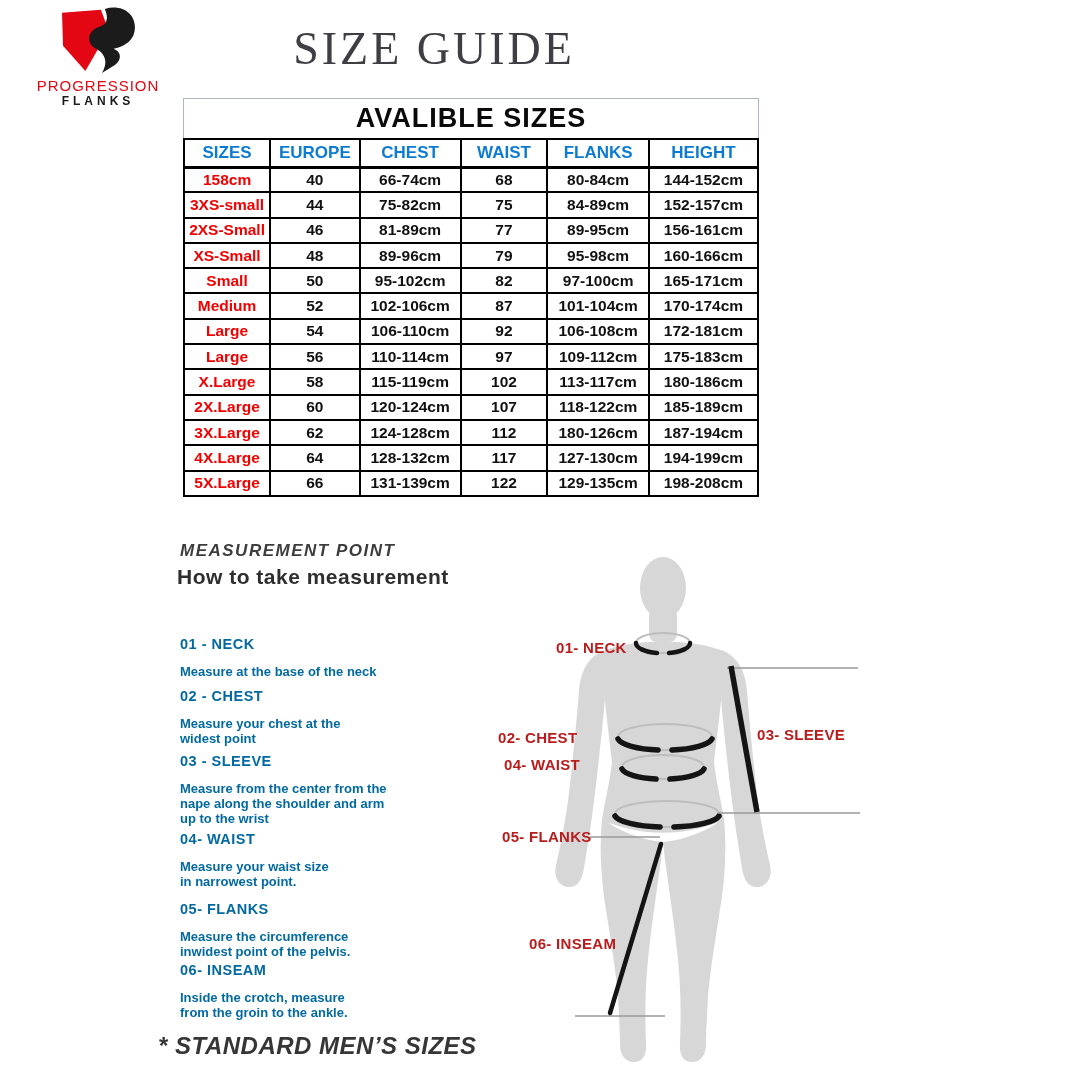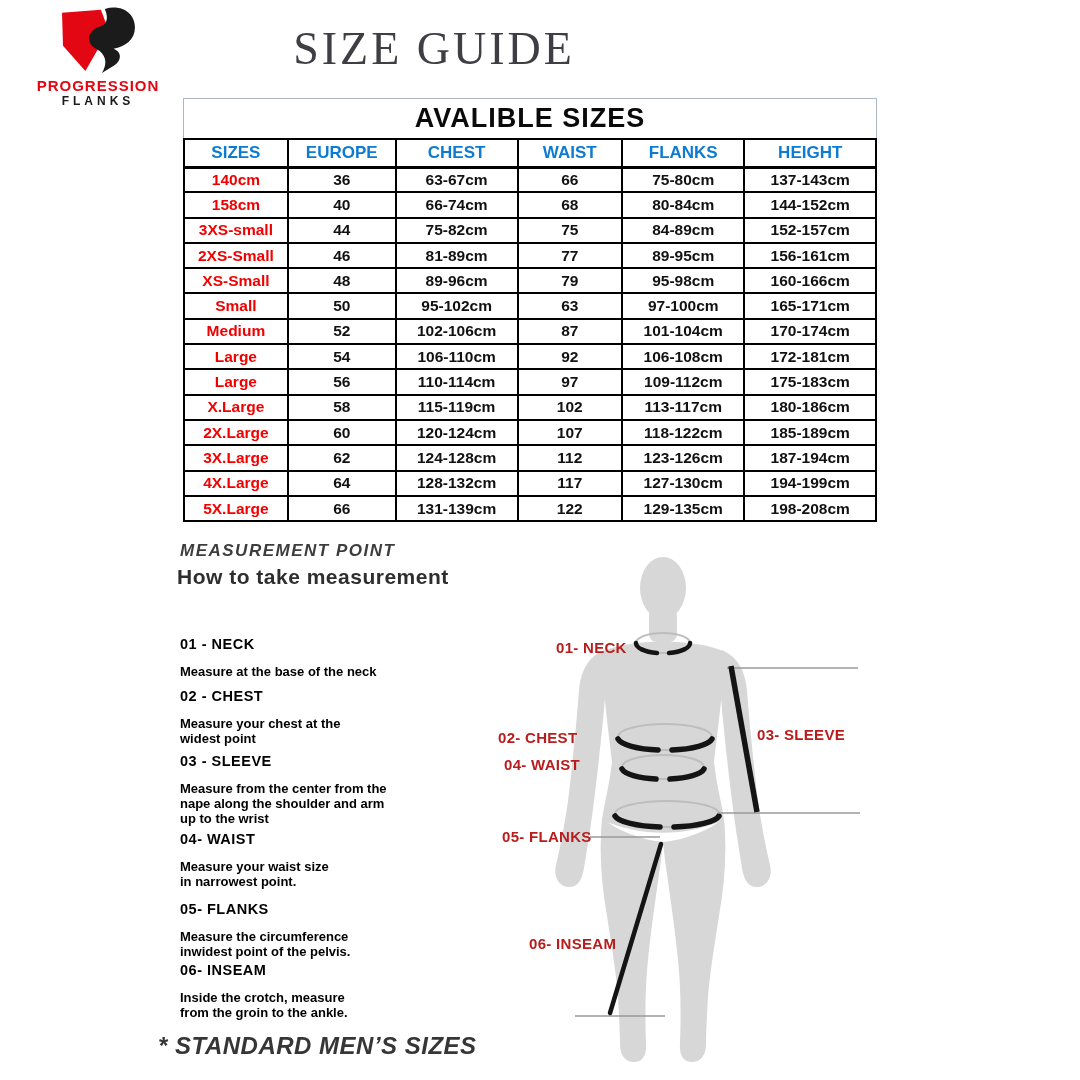--- a/index.html
+++ b/index.html
@@ -5,32 +5,32 @@
   * { margin:0; padding:0; box-sizing:border-box; }
   html,body { background:#ffffff; }
   .canvas {
     position:relative; width:1080px; height:1080px; background:#ffffff;
     font-family:"Liberation Sans", sans-serif; overflow:hidden;
   }
 
   
   .logo { position:absolute; left:20px; top:5px; width:156px; text-align:center; }
   .logo svg { display:block; margin:0 auto; }
-  .brand1 { color:#e30613; font-weight:bold; font-size:15px; letter-spacing:1px; margin-top:2px; }
+  .brand1 { color:#e30613; font-weight:normal; font-size:15px; letter-spacing:1px; margin-top:2px; }
   .brand2 { color:#1b1b1b; font-weight:bold; font-size:12px; letter-spacing:4px; }
 
   
   .title {
     position:absolute; left:0; top:22px; width:868px; text-align:center;
     font-family:"Liberation Serif", serif; font-weight:normal;
     font-size:46px; color:#3e3e44; letter-spacing:3px;
   }
 
   
-  .tablewrap { position:absolute; left:183px; top:98px; width:694px; }
+  .tablewrap { position:absolute; left:183px; top:98px; width:576px; }
   .tcaption {
     border:1px solid #aeb6c2; border-bottom:none; height:40px;
     display:flex; align-items:center; justify-content:center;
     font-size:27px; font-weight:bold; color:#0a0a0a; letter-spacing:1px;
   }
   table.sizes { width:100%; border-collapse:collapse; table-layout:fixed; }
   table.sizes th, table.sizes td {
     border:2px solid #000; text-align:center; vertical-align:middle; padding:0;
   }
   table.sizes thead tr { height:28px; }
@@ -42,21 +42,21 @@
   
   .kicker {
     position:absolute; left:180px; top:541px;
     font-size:17px; font-weight:bold; font-style:italic;
     color:#3d3d3d; letter-spacing:1.5px;
   }
   .howto {
     position:absolute; left:177px; top:565px;
     font-size:21px; font-weight:bold; color:#2e2e2e; letter-spacing:0.5px;
   }
-  .instr { position:absolute; left:180px; width:280px; color:#000000; }
+  .instr { position:absolute; left:180px; width:280px; color:#0369a1; }
   .instr .ilabel { font-size:14.5px; font-weight:bold; letter-spacing:0.5px; }
   .instr .idesc  { font-size:13px; font-weight:bold; line-height:15px; margin-top:12px; white-space:pre-line; }
   .instr-0 { top:636px; } .instr-1 { top:688px; } .instr-2 { top:753px; }
   .instr-3 { top:831px; } .instr-4 { top:901px; } .instr-5 { top:962px; }
 
   
   .figure { position:absolute; left:480px; top:550px; width:420px; height:520px; }
   .figlabel { position:absolute; font-size:15px; font-weight:bold; color:#b91c1c; letter-spacing:0.3px; white-space:nowrap; }
   .fl-neck   { left:556px; top:639px; }
   .fl-chest  { left:498px; top:729px; }
@@ -103,28 +103,20 @@
           <th>SIZES</th>
           <th>EUROPE</th>
           <th>CHEST</th>
           <th>WAIST</th>
           <th>FLANKS</th>
           <th>HEIGHT</th>
         </tr>
       </thead>
       <tbody>
 
-          <tr>
-            <td class="c-size">140cm</td>
-            <td>36</td>
-            <td>63-67cm</td>
-            <td>66</td>
-            <td>75-80cm</td>
-            <td>137-143cm</td>
-          </tr>
 
           <tr>
             <td class="c-size">158cm</td>
             <td>40</td>
             <td>66-74cm</td>
             <td>68</td>
             <td>80-84cm</td>
             <td>144-152cm</td>
           </tr>
 
@@ -152,21 +144,21 @@
             <td>89-96cm</td>
             <td>79</td>
             <td>95-98cm</td>
             <td>160-166cm</td>
           </tr>
 
           <tr>
             <td class="c-size">Small</td>
             <td>50</td>
             <td>95-102cm</td>
-            <td>63</td>
+            <td>82</td>
             <td>97-100cm</td>
             <td>165-171cm</td>
           </tr>
 
           <tr>
             <td class="c-size">Medium</td>
             <td>52</td>
             <td>102-106cm</td>
             <td>87</td>
             <td>101-104cm</td>
@@ -207,21 +199,21 @@
             <td>107</td>
             <td>118-122cm</td>
             <td>185-189cm</td>
           </tr>
 
           <tr>
             <td class="c-size">3X.Large</td>
             <td>62</td>
             <td>124-128cm</td>
             <td>112</td>
-            <td>123-126cm</td>
+            <td>180-126cm</td>
             <td>187-194cm</td>
           </tr>
 
           <tr>
             <td class="c-size">4X.Large</td>
             <td>64</td>
             <td>128-132cm</td>
             <td>117</td>
             <td>127-130cm</td>
             <td>194-199cm</td>

